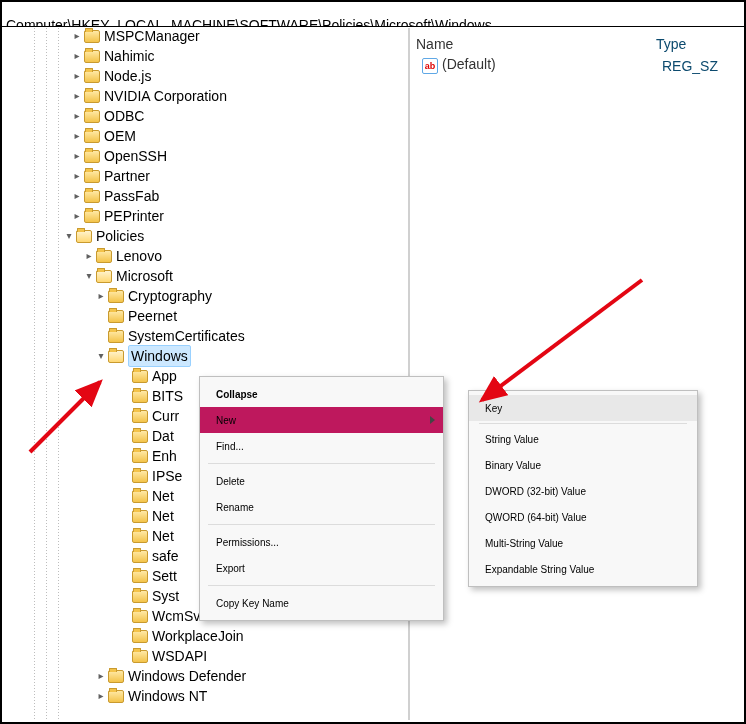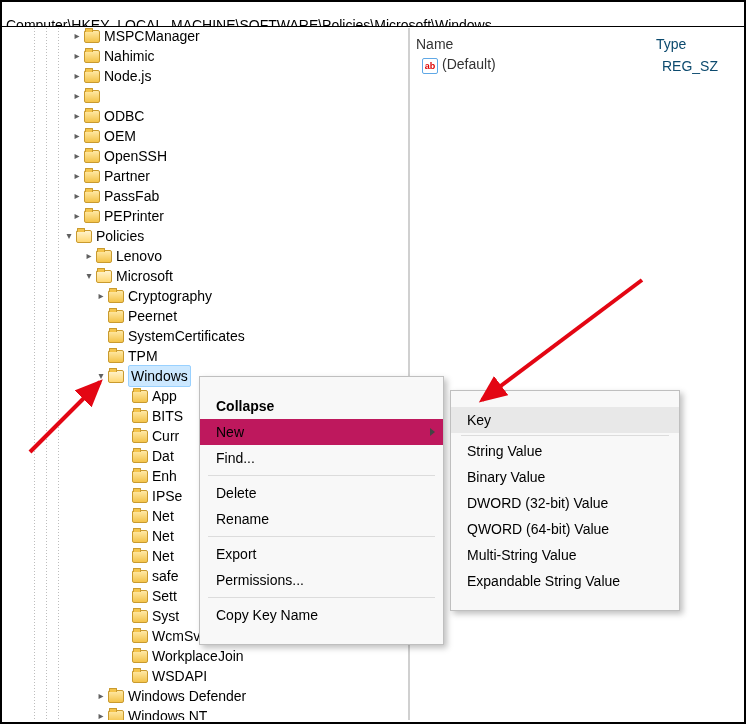--- a/index.html
+++ b/index.html
@@ -20,21 +20,21 @@
   .tree-inner { position:absolute; top:-2px; left:0; right:0; }
   .row { display:flex; align-items:center; height:20px; white-space:nowrap; }
   .caret { width:14px; height:14px; display:inline-flex; align-items:center; justify-content:center; color:#606060; font-size:10px; cursor:pointer; }
   .folder { width:16px; height:13px; display:inline-block; background:linear-gradient(#ffe9a6,#f3c34a); border:1px solid #c99a2e; border-radius:2px; position:relative; margin-right:4px; }
   .folder::before { content:""; position:absolute; top:-3px; left:0; width:6px; height:3px; background:#f3c34a; border:1px solid #c99a2e; border-bottom:none; border-radius:1px 1px 0 0; }
   .folder.open { background:linear-gradient(#fff3cf,#ffd873); }
   .indent { display:inline-block; }
   .guide { position:absolute; top:0; bottom:0; width:1px; background:repeating-linear-gradient(to bottom,#bdbdbd 0 1px,transparent 1px 3px); }
   .selected-label { background:#cce8ff; border:1px solid #99d1ff; border-radius:2px; padding:0 2px; }
   
-  .menu { position:absolute; background:#f8f8f8; border:1px solid #bfbfbf; box-shadow:3px 3px 6px rgba(0,0,0,0.25); font-size:14px; padding:16px 0; }
+  .menu { position:absolute; background:#f8f8f8; border:1px solid #bfbfbf; box-shadow:3px 3px 6px rgba(0,0,0,0.25); font-size:10px; padding:4px 0; }
   .menu-item { height:26px; display:flex; align-items:center; padding:0 20px 0 16px; cursor:default; position:relative; }
   .menu-item.bold { font-weight:bold; }
   .menu-item.hover { background:#be185d; }
   .menu-item.submenu::after { content:""; position:absolute; right:8px; width:0; height:0; border-left:5px solid #444; border-top:4px solid transparent; border-bottom:4px solid transparent; }
   .menu-sep { height:1px; background:#dcdcdc; margin:4px 8px; }
   .submenu-panel { position:absolute; }
   .submenu-panel .menu-item.hover { background:#e8e8e8; }
   .submenu-sep { height:1px; background:#dcdcdc; margin:2px 10px; }
   
   .arrow { position:absolute; pointer-events:none; }
@@ -65,20 +65,21 @@
           <div class="row">
             <span class="indent" style="width:66px"></span>
             <span class="caret">▸</span>
             <span class="folder"></span>
             <span>Node.js</span>
           </div>
           <div class="row">
             <span class="indent" style="width:66px"></span>
             <span class="caret">▸</span>
             <span class="folder"></span>
+            <span>NVIDIA Corporation</span>
           </div>
           <div class="row">
             <span class="indent" style="width:66px"></span>
             <span class="caret">▸</span>
             <span class="folder"></span>
             <span>ODBC</span>
           </div>
           <div class="row">
             <span class="indent" style="width:66px"></span>
             <span class="caret">▸</span>
@@ -137,26 +138,20 @@
             <span class="indent" style="width:90px"></span>
             <span class="caret"></span>
             <span class="folder"></span>
             <span>Peernet</span>
           </div>
           <div class="row">
             <span class="indent" style="width:90px"></span>
             <span class="caret"></span>
             <span class="folder"></span>
             <span>SystemCertificates</span>
-          </div>
-          <div class="row">
-            <span class="indent" style="width:90px"></span>
-            <span class="caret"></span>
-            <span class="folder"></span>
-            <span>TPM</span>
           </div>
           <div class="row">
             <span class="indent" style="width:90px"></span>
             <span class="caret">▾</span>
             <span class="folder open"></span>
             <span class="selected-label">Windows</span>
           </div>
           <div class="row">
             <span class="indent" style="width:114px"></span>
             <span class="caret"></span>
@@ -275,27 +270,27 @@
   </div>
 
   <div class="menu" style="left:197px; top:374px; width:245px">
     <div class="menu-item bold">Collapse</div>
     <div class="menu-item hover submenu">New</div>
     <div class="menu-item">Find...</div>
     <div class="menu-sep"></div>
     <div class="menu-item">Delete</div>
     <div class="menu-item">Rename</div>
     <div class="menu-sep"></div>
+    <div class="menu-item">Permissions...</div>
     <div class="menu-item">Export</div>
-    <div class="menu-item">Permissions...</div>
     <div class="menu-sep"></div>
     <div class="menu-item">Copy Key Name</div>
   </div>
 
-  <div class="menu submenu-panel" style="left:448px; top:388px; width:230px">
+  <div class="menu submenu-panel" style="left:466px; top:388px; width:230px">
     <div class="menu-item hover">Key</div>
     <div class="submenu-sep"></div>
     <div class="menu-item">String Value</div>
     <div class="menu-item">Binary Value</div>
     <div class="menu-item">DWORD (32-bit) Value</div>
     <div class="menu-item">QWORD (64-bit) Value</div>
     <div class="menu-item">Multi-String Value</div>
     <div class="menu-item">Expandable String Value</div>
   </div>
 

